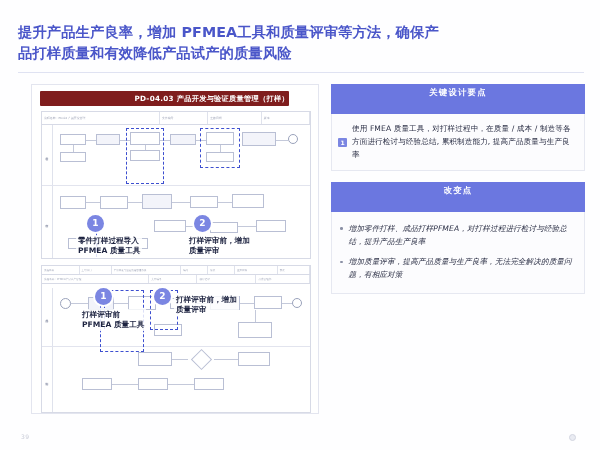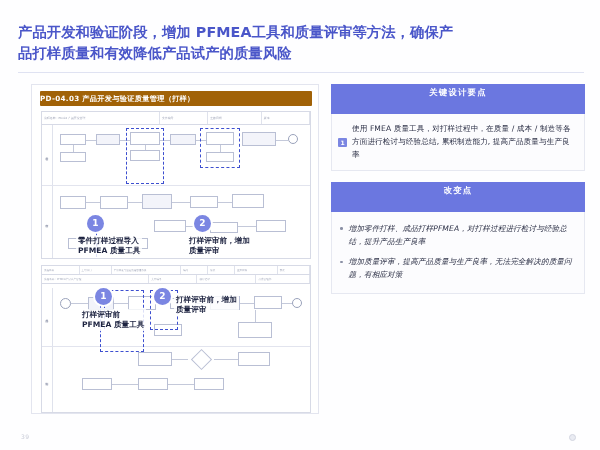--- a/index.html
+++ b/index.html
@@ -56,28 +56,28 @@
     width: 288px;
     height: 330px;
     background: #ffffff;
     border: 1px solid #e3e5ef;
     box-sizing: border-box;
   }
   .panel-head {
     position: absolute;
     left: 8px;
     top: 6px;
-    width: 272px;
+    width: 249px;
     height: 15px;
-    background: #a16207;
+    background: #7f1d1d;
     border-radius: 1px;
     color: #ffffff;
     font-size: 7.2px;
     line-height: 15px;
-    text-align: left;
+    text-align: right;
     font-weight: bold;
     letter-spacing: 0.3px;
     overflow: hidden;
     white-space: nowrap;
   }
 
   
   .flow {
     position: absolute;
     left: 9px;
@@ -328,21 +328,21 @@
     border: 1px solid #d2d5e0;
     background: #e9ebf2;
   }
 </style>
 </head>
 <body>
 
 <div class="slide">
 
   <div class="title-block">
-    <div class="title-line">产品开发和验证阶段，增加 PFMEA工具和质量评审等方法，确保产</div>
+    <div class="title-line">提升产品生产良率，增加 PFMEA工具和质量评审等方法，确保产</div>
     <div class="title-line">品打样质量和有效降低产品试产的质量风险</div>
   </div>
   <div class="title-underline"></div>
 
   <div class="left-panel">
 
     <div class="panel-head">PD-04.03 产品开发与验证质量管理（打样）</div>
 
     <div class="flow flow-top">
 

